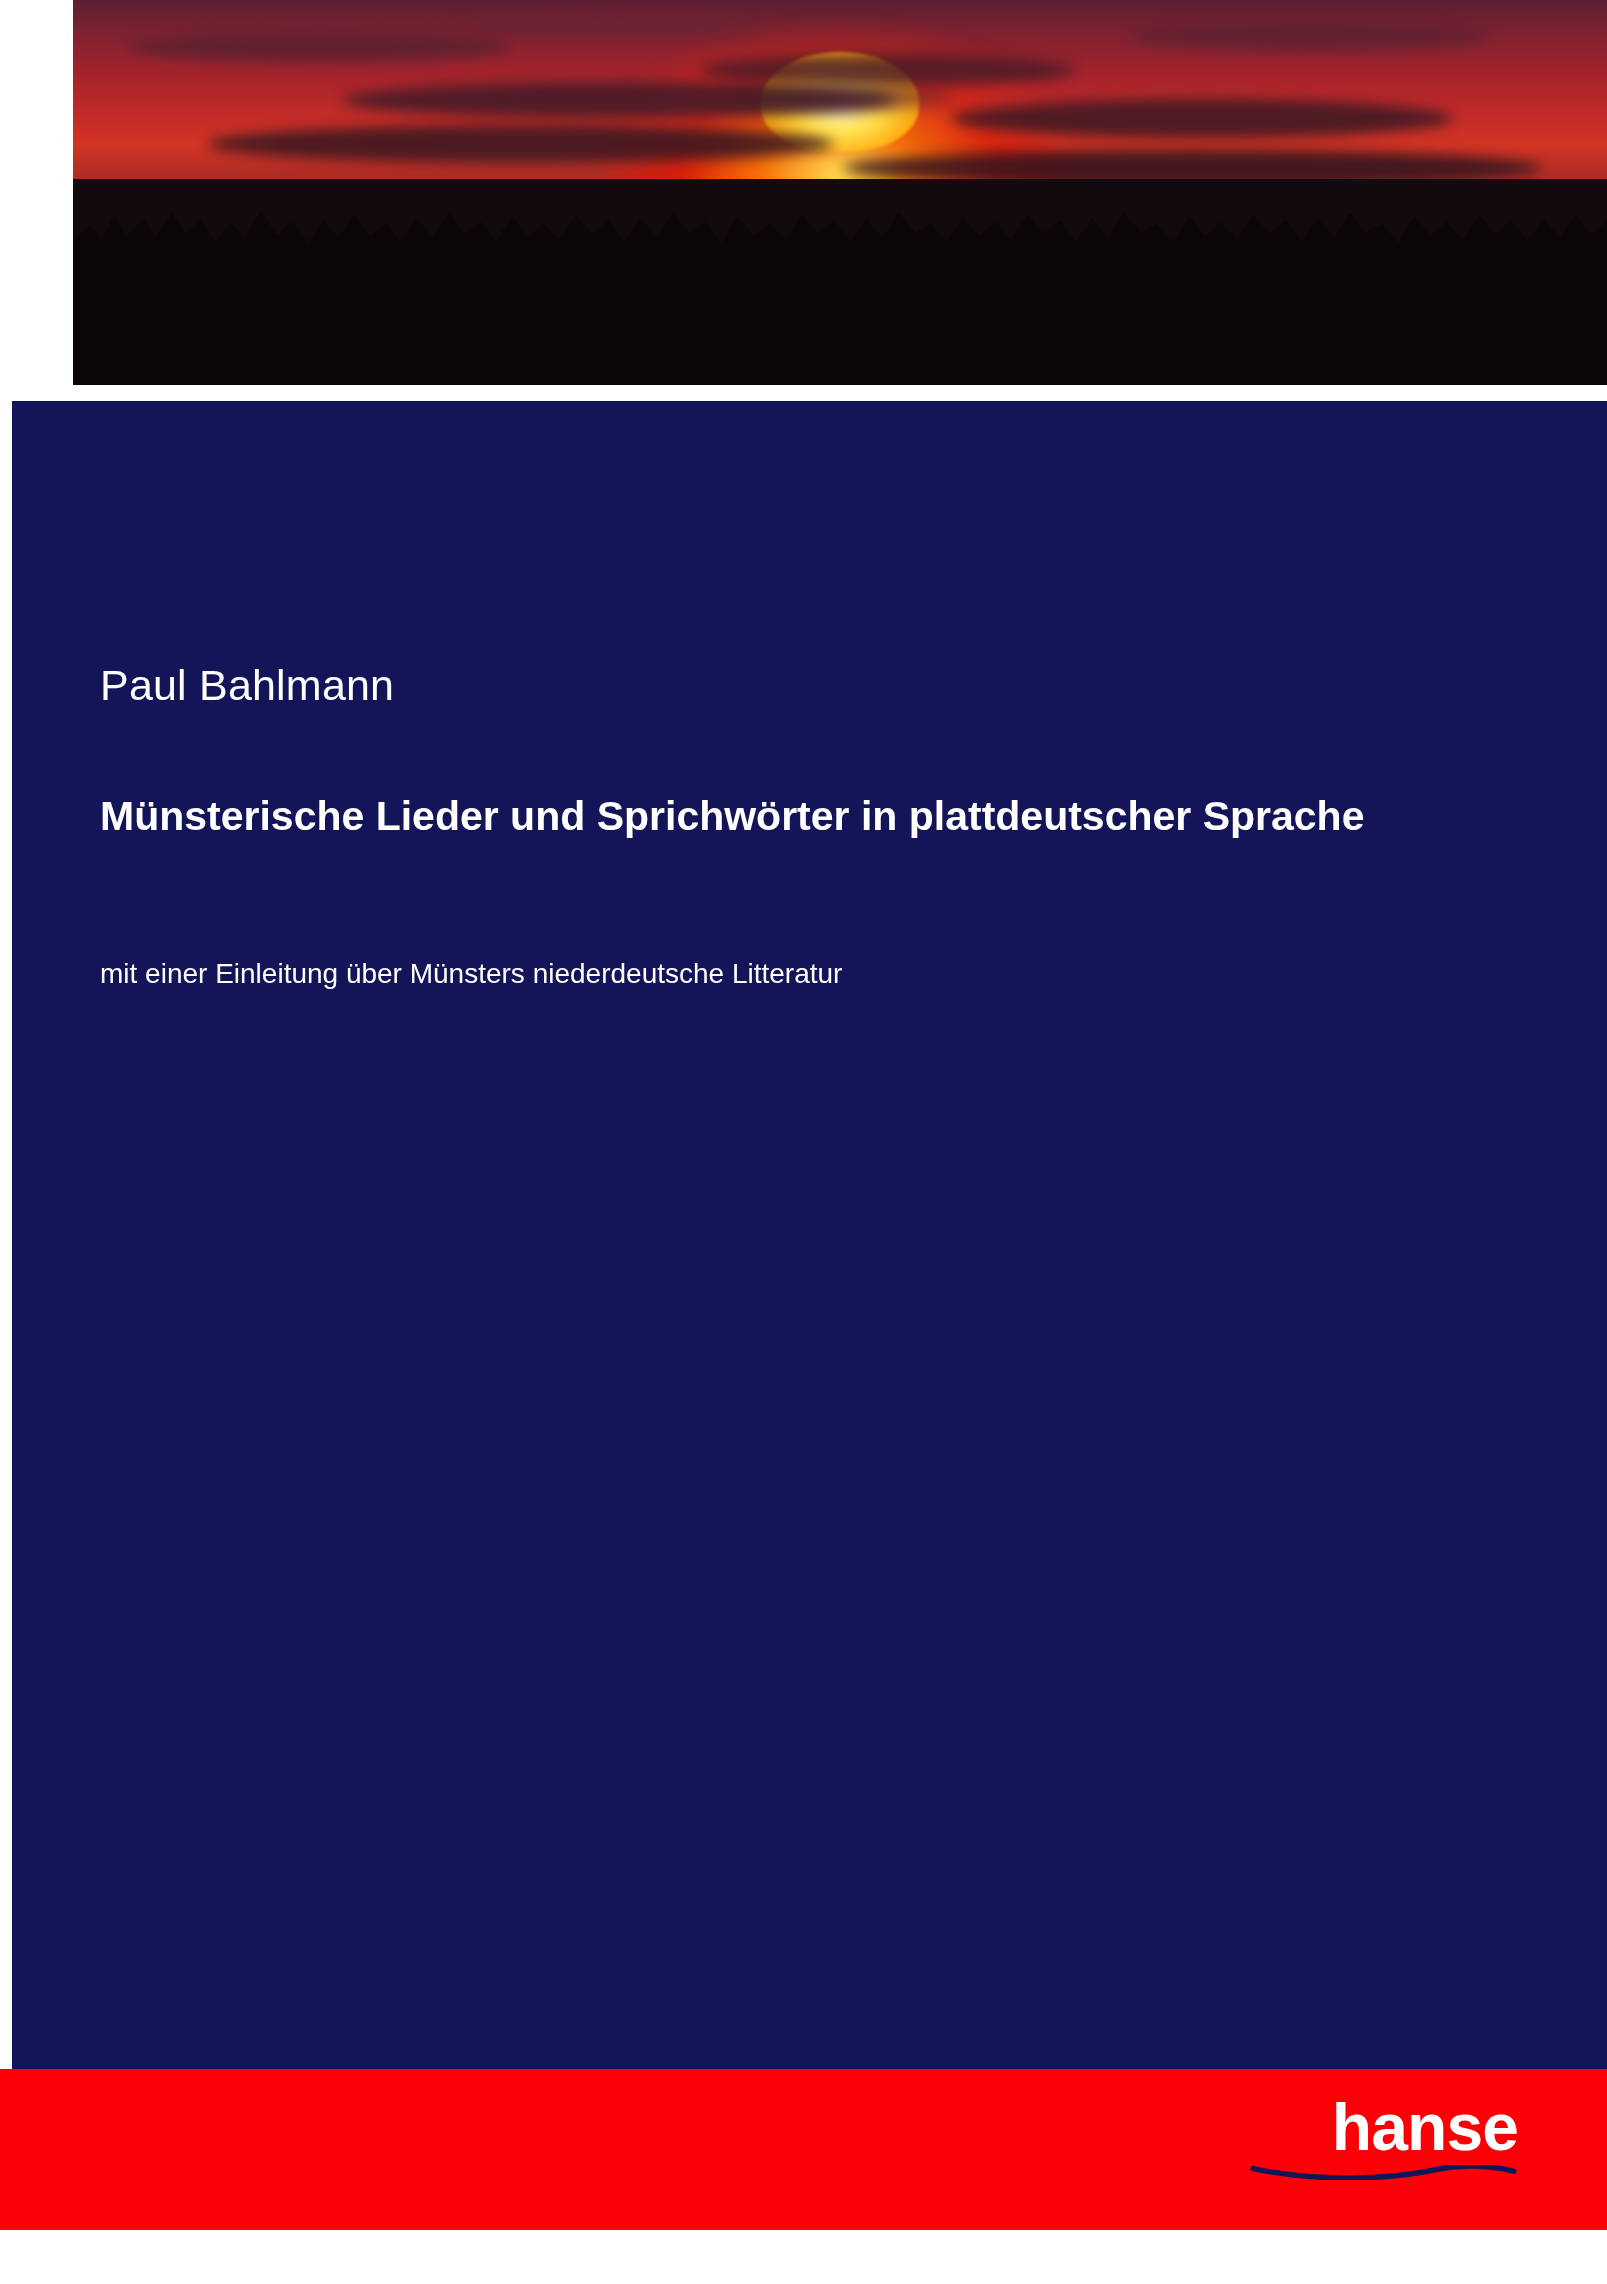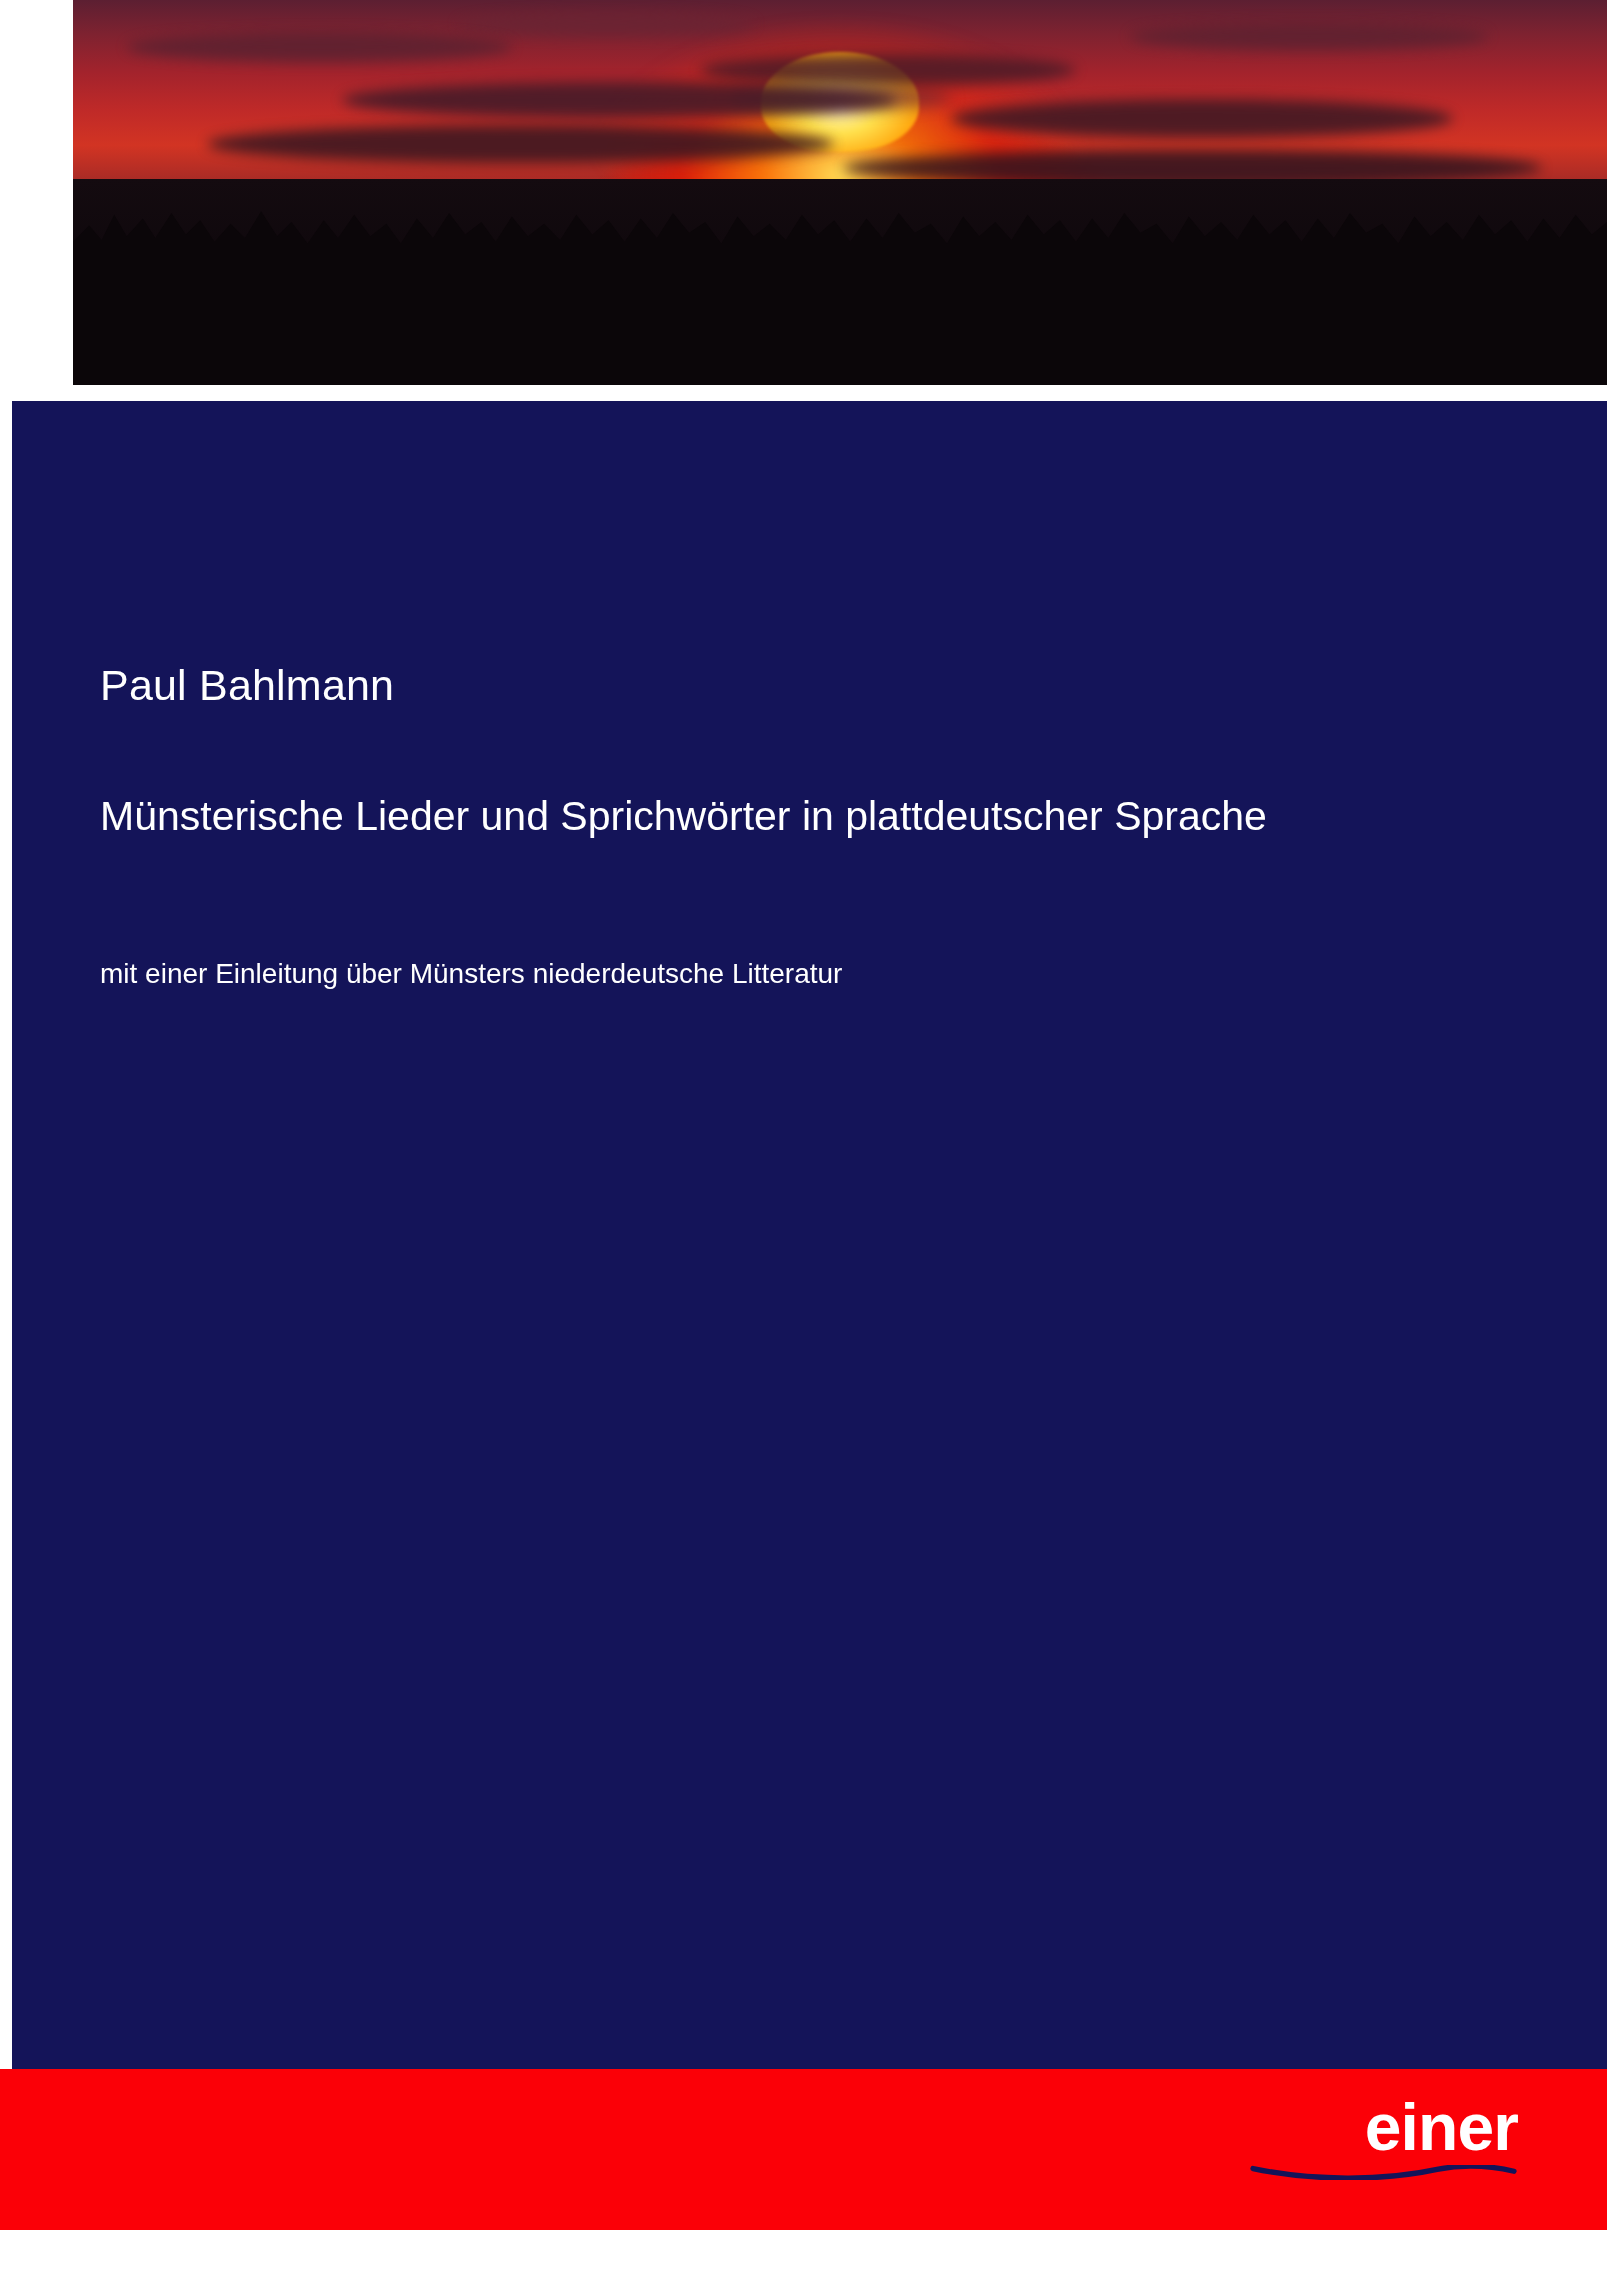--- a/index.html
+++ b/index.html
@@ -130,21 +130,21 @@
     font-weight: 400;
     letter-spacing: 0.2px;
   }
   .title {
     position: absolute;
     left: 88px;
     top: 385px;
     width: 1361px;
     color: #ffffff;
     font-size: 41px;
-    font-weight: normal;
+    font-weight: bold;
     line-height: 1.48;
   }
   .subtitle {
     position: absolute;
     left: 88px;
     top: 553px;
     width: 1299px;
     color: #ffffff;
     font-size: 28px;
     font-weight: 400;
@@ -231,21 +231,21 @@
   <div class="photo-bottom-pad"></div>
 
   <div class="navy">
     <div class="author">Paul Bahlmann</div>
     <div class="title">Münsterische Lieder und Sprichwörter in plattdeutscher Sprache</div>
     <div class="subtitle">mit einer Einleitung über Münsters niederdeutsche Litteratur</div>
   </div>
 
   <div class="redbar">
     <div class="logo">
-      <div class="logo-word">einer</div>
+      <div class="logo-word">hanse</div>
       <div class="logo-swoosh">
         <svg width="269" height="14.3" viewBox="0 0 300 16" aria-hidden="true">
           <path d="M4,4 C70,18 150,18 210,5 C240,-1 270,1 296,7" fill="none" stroke="#141459" stroke-width="6" stroke-linecap="round"></path>
         </svg>
       </div>
     </div>
   </div>
 
   <div class="whitestrip"></div>
 

